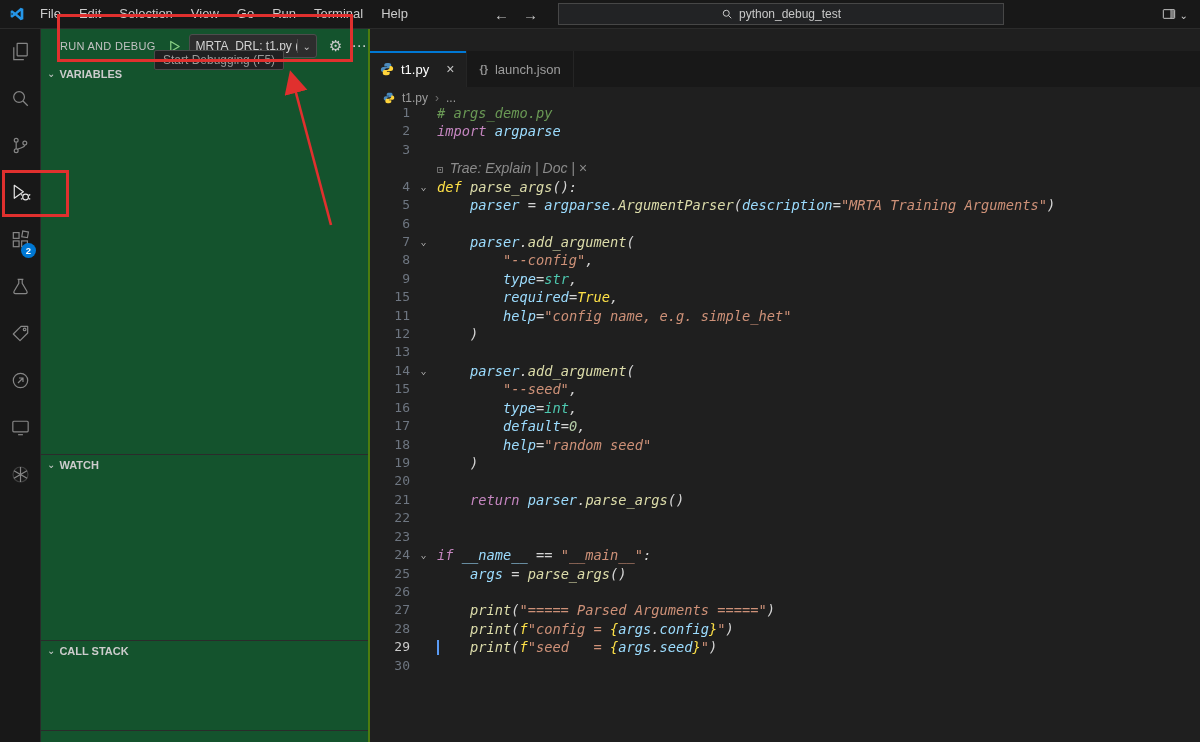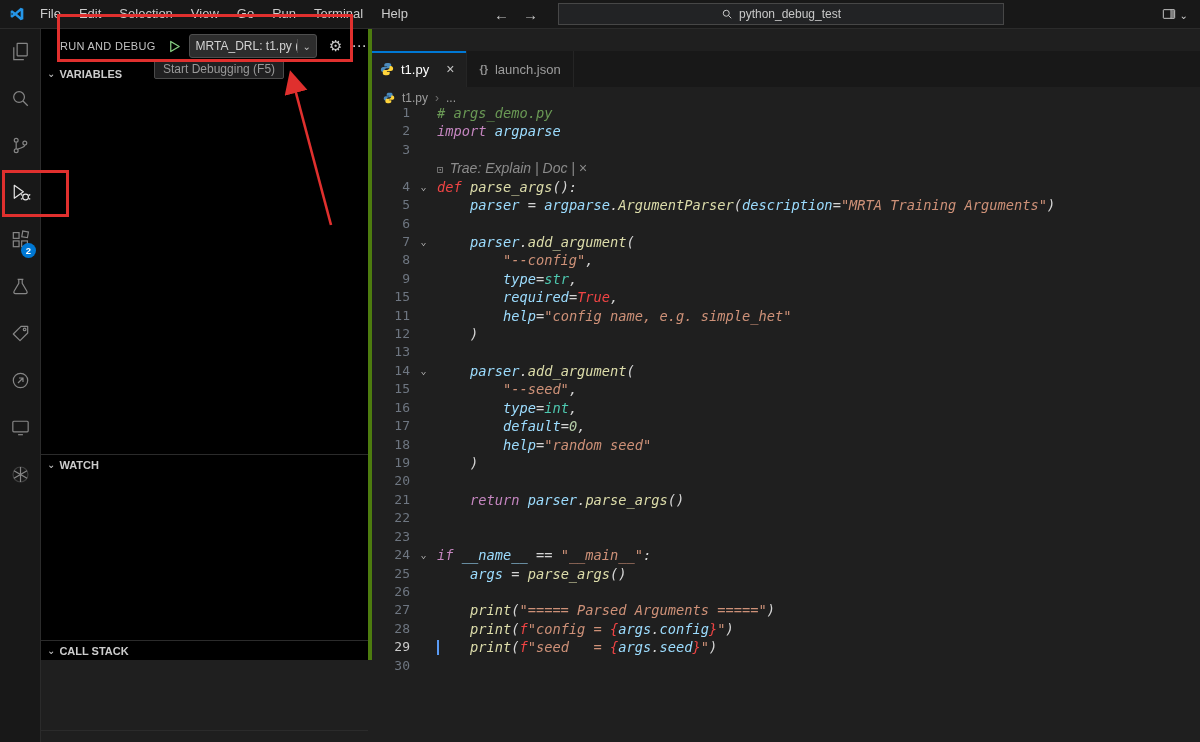--- a/index.html
+++ b/index.html
@@ -23,40 +23,40 @@
   
   .activitybar{position:absolute;top:28px;left:0;width:40px;height:714px;background:#181818;
                border-right:1px solid #2b2b2b;display:flex;flex-direction:column;align-items:center;z-index:4;}
   .ab-item{width:40px;height:47px;display:flex;align-items:center;justify-content:center;position:relative;color:#868686;}
   .ab-item.active{color:#e4e4e4;}
   .ab-item svg{stroke:currentColor;fill:none;stroke-width:1.25;}
   .badge{position:absolute;right:4px;bottom:5px;min-width:15px;height:15px;border-radius:50%;background:#0078d4;
          color:#fff;font-size:9.5px;font-weight:700;display:flex;align-items:center;justify-content:center;}
 
   
-  .sidebar{position:absolute;top:28px;left:40px;width:328px;height:632px;background:#000000;
-           border-right:4px solid #4d7c0f;z-index:3;}
+  .sidebar{position:absolute;top:28px;left:40px;width:328px;height:714px;background:#14532d;
+           border-right:2px solid #4d7c0f;z-index:3;}
   .sb-titlerow{position:absolute;top:2px;left:0;right:0;height:32px;display:flex;align-items:center;}
   .sb-title{margin-left:20px;font-size:11px;color:#c2c2c2;letter-spacing:.3px;white-space:nowrap;}
   .play-btn{margin-left:11px;display:flex;align-items:center;}
   .config-select{height:22px;background:#2d2d2d;border:1px solid #4d4d4d;border-radius:3px;display:flex;
                  align-items:center;font-size:12px;color:#d2d2d2;margin-left:7px;}
   .cs-label{padding:0 6px;max-width:95px;overflow:hidden;white-space:nowrap;}
   .cs-div{width:1px;height:14px;background:#4d4d4d;}
   .cs-chev{padding:0 5px;font-size:10px;color:#c2c2c2;}
   .gear{margin-left:12px;font-size:15px;color:#cdcdcd;}
   .more{margin-left:9px;font-size:15px;color:#cdcdcd;letter-spacing:1px;}
   .sb-section{position:absolute;left:0;right:0;display:flex;align-items:center;height:19px;
               font-size:11px;font-weight:700;color:#cccccc;}
   .sb-section .chev{margin:0 4px 0 7px;font-size:10px;font-weight:400;color:#cccccc;}
   #sec-vars{top:36px;}
   #sec-watch{top:426px;border-top:1px solid #2b2b2b;}
   #sec-callstack{top:612px;border-top:1px solid #2b2b2b;}
   .sb-bottomline{position:absolute;top:702px;left:0;right:0;border-top:1px solid #2b2b2b;}
-  .tooltip{position:absolute;left:154px;top:59px;z-index:30;background:#202021;border:1px solid #4a4a4a;
+  .tooltip{position:absolute;left:154px;top:50px;z-index:30;background:#202021;border:1px solid #4a4a4a;
            color:#999999;font-size:12px;padding:2px 8px;border-radius:2px;white-space:nowrap;}
 
   
   .editor{position:absolute;top:28px;left:368px;width:832px;height:714px;background:#1f1f1f;margin-top:23px;}
   .tabbar{position:absolute;top:0;left:0;right:0;height:36px;background:#181818;display:flex;}
   .tab{display:flex;align-items:center;gap:7px;padding:0 12px;height:36px;font-size:13px;color:#9d9d9d;
        border-right:1px solid #252525;position:relative;background:#181818;}
   .tab.active{background:#1f1f1f;color:#ffffff;}
   .tab.active::before{content:"";position:absolute;top:0;left:0;right:0;height:1.5px;background:#0078d4;}
   .tclose{margin-left:10px;color:#c5c5c5;font-size:14px;line-height:1;}
@@ -67,21 +67,21 @@
 
   .code{position:absolute;top:53px;left:0;right:0;bottom:0;
         font-family:"DejaVu Sans Mono","Liberation Mono",monospace;font-size:13.7px;}
   .row{display:flex;height:18.43px;line-height:18.43px;}
   .ln{flex:0 0 42px;width:42px;text-align:right;color:#6e7681;font-size:13px;}
   .fold{flex:0 0 27px;text-align:center;color:#bdbdbd;font-size:10px;}
   .txt{white-space:pre;color:#d4d4d4;font-style:italic;}
   .row.active .ln{color:#cccccc;}
   .cursor{display:inline-block;width:2px;height:15px;background:#5a9bf5;margin-right:-2px;vertical-align:text-bottom;}
 
-  .cm{color:#6a9955;} .kw{color:#c586c0;} .kb{color:#ef4444;} .fn{color:#dcdcaa;}
+  .cm{color:#6a9955;} .kw{color:#c586c0;} .kb{color:#fde047;} .fn{color:#dcdcaa;}
   .cls{color:#4ec9b0;} .var{color:#9cdcfe;} .str{color:#ce9178;} .num{color:#b5cea8;} .pl{color:#d4d4d4;}
   .lens{color:#8b8b8b;font-family:"Liberation Sans","DejaVu Sans",sans-serif;font-size:14px;}
   .lensicon{color:#8b8b8b;font-size:10.5px;}
 
   
   .redbox{position:absolute;border:3px solid #e0302e;z-index:60;pointer-events:none;}
   #rb1{left:57px;top:14px;width:290px;height:42px;}
   #rb2{left:2px;top:170px;width:61px;height:41px;}
   .annot{position:absolute;top:0;left:0;z-index:60;pointer-events:none;}
 </style>

